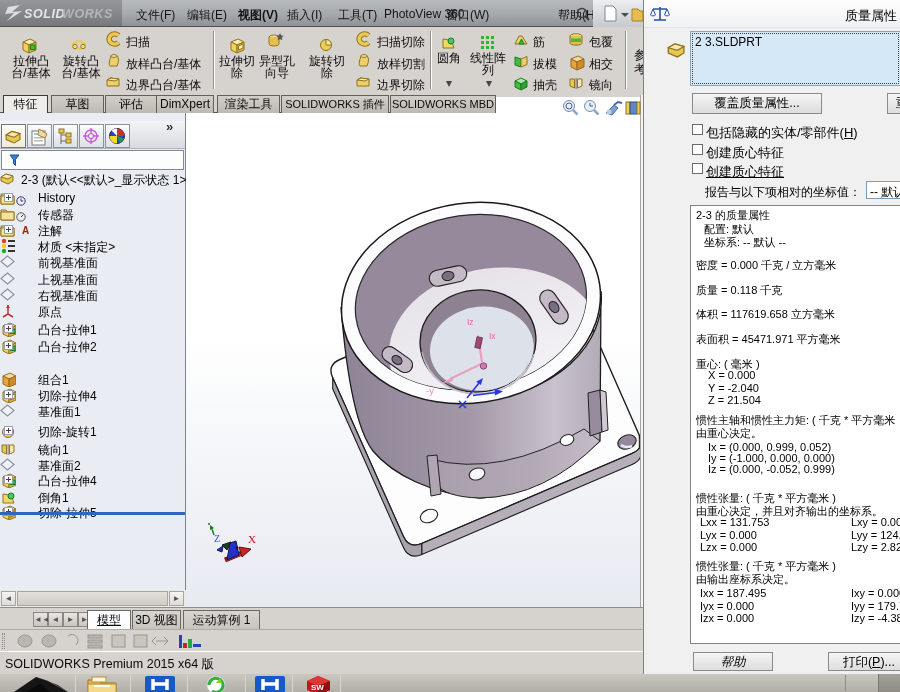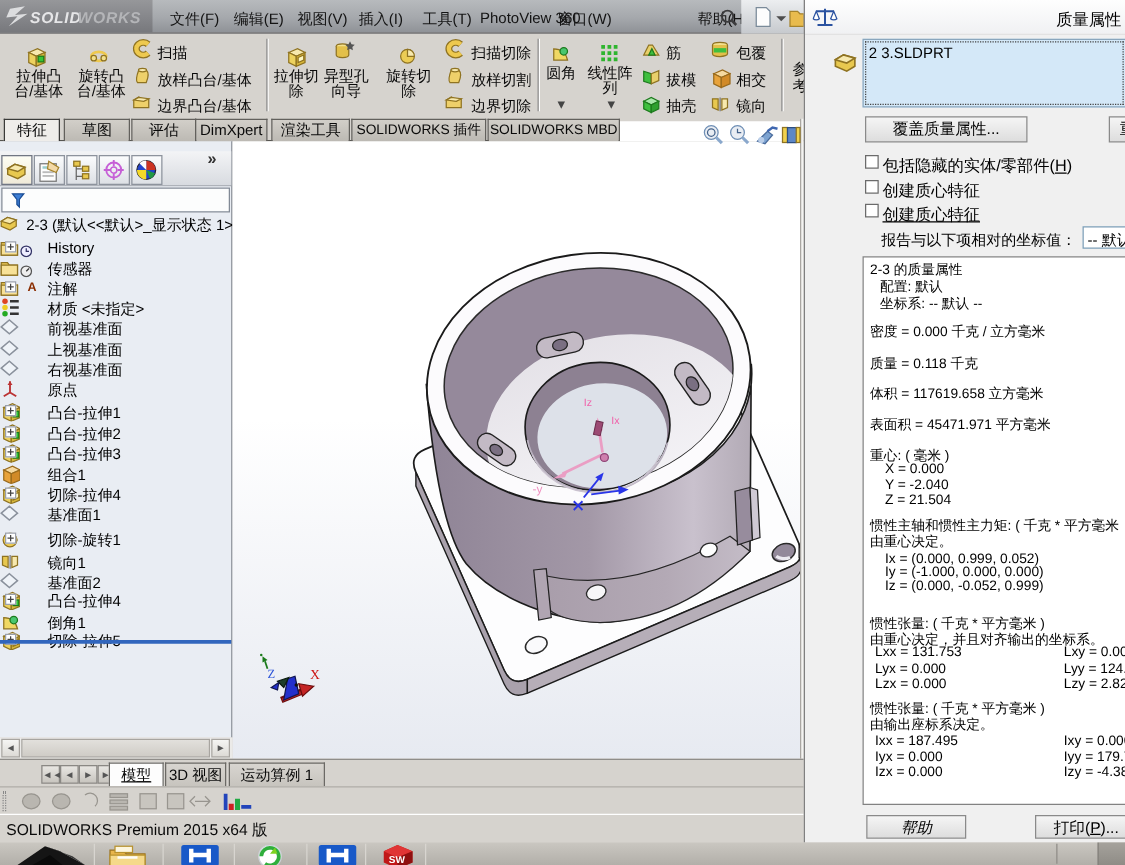--- a/index.html
+++ b/index.html
@@ -75,21 +75,21 @@
   <svg width="122" height="26">
     <g fill="#e3e3e4">
       <path d="M8 7 L20 5 L12 12 L22 11 L7 21 L14 13 L5 14 Z" fill="#dcdddf"></path>
       <text x="24" y="18" font-size="12.5" font-weight="bold" font-style="italic" letter-spacing="0.6" fill="#e6e6e8" font-family="Liberation Sans">SOLID</text>
       <text x="62" y="18" font-size="12.5" font-weight="bold" font-style="italic" letter-spacing="0.6" fill="#b4b5b8" font-family="Liberation Sans">WORKS</text>
     </g>
   </svg>
 </div>
 <div class="abs menuitem" style="left:136px;">文件(F)</div>
 <div class="abs menuitem" style="left:187px;">编辑(E)</div>
-<div class="abs menuitem" style="left:238px;">视图(V)</div>
+<div class="abs menuitem" style="left:238px;font-weight:bold;">视图(V)</div>
 <div class="abs menuitem" style="left:287px;">插入(I)</div>
 <div class="abs menuitem" style="left:338px;">工具(T)</div>
 <div class="abs menuitem" style="left:384px;">PhotoView 360</div>
 <div class="abs menuitem" style="left:446px;">窗口(W)</div>
 <div class="abs menuitem" style="left:526px;margin-left:32px;">帮助(H)</div>
 <div class="abs" style="left:575px;top:6px;">
   <svg width="16" height="16">
       <circle cx="7" cy="7" r="4.5" fill="none" stroke="#3b3b3d" stroke-width="1.5"></circle>
       <line x1="10" y1="10" x2="14" y2="14" stroke="#3b3b3d" stroke-width="2"></line>
     </svg>
@@ -397,23 +397,20 @@
     <div class="trow" style="top:132px;"><svg class="ticon" width="16" height="16">
           <path d="M8 2 v9 M8 11 l-5 3 M8 11 l5 3" stroke="#b33" stroke-width="1.5" fill="none"></path>
           <path d="M8 2 l-2 3 h4 Z" fill="#b33"></path>
         </svg><span class="ttext">原点</span></div>
     <div class="trow" style="top:150px;"><span class="tplus"></span><svg class="ticon" width="16" height="16">
           <use href="#scube"></use>
         </svg><span class="ttext">凸台-拉伸1</span></div>
     <div class="trow" style="top:167px;"><span class="tplus"></span><svg class="ticon" width="16" height="16">
           <use href="#scube"></use>
         </svg><span class="ttext">凸台-拉伸2</span></div>
-    <div class="trow" style="top:183px;"><span class="tplus"></span><svg class="ticon" width="16" height="16">
-          <use href="#scube"></use>
-        </svg><span class="ttext">凸台-拉伸3</span></div>
     <div class="trow" style="top:200px;"><svg class="ticon" width="16" height="16">
           <use href="#sint"></use>
         </svg><span class="ttext">组合1</span></div>
     <div class="trow" style="top:216px;"><span class="tplus"></span><svg class="ticon" width="16" height="16">
           <use href="#scut"></use>
         </svg><span class="ttext">切除-拉伸4</span></div>
     <div class="trow" style="top:232px;"><svg class="ticon" width="16" height="16">
           <use href="#splane"></use>
         </svg><span class="ttext">基准面1</span></div>
     <div class="trow" style="top:252px;"><span class="tplus"></span><svg class="ticon" width="16" height="16">

